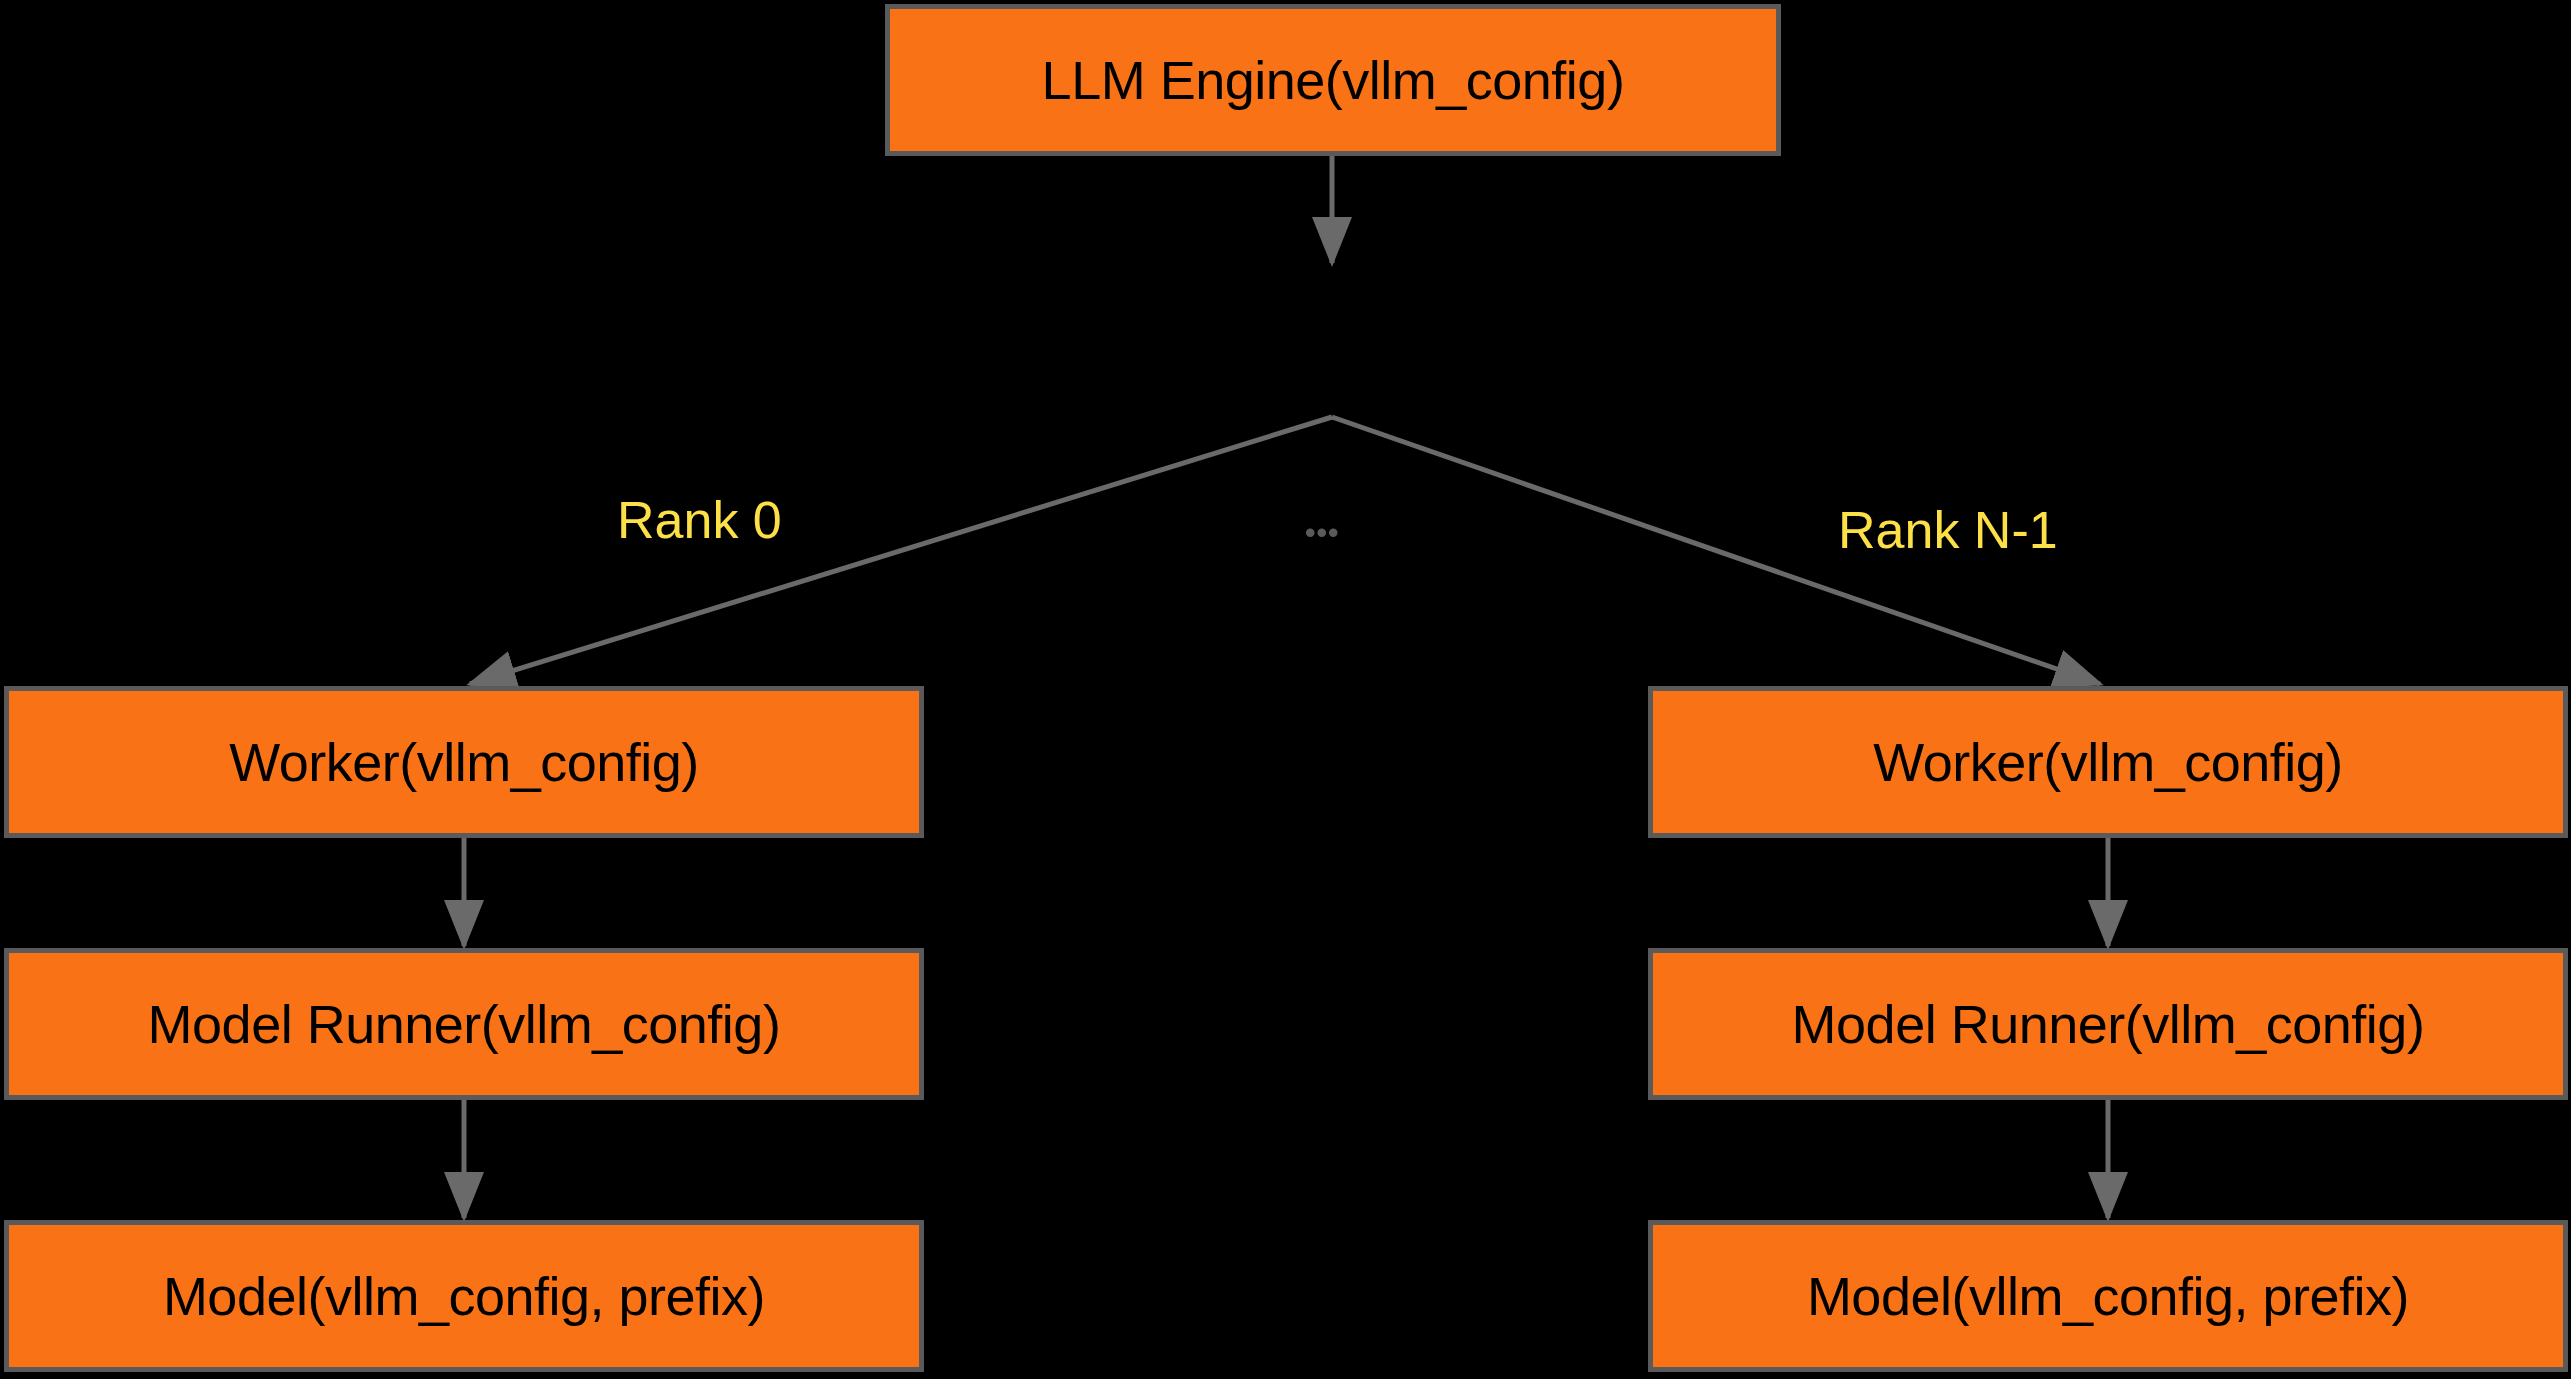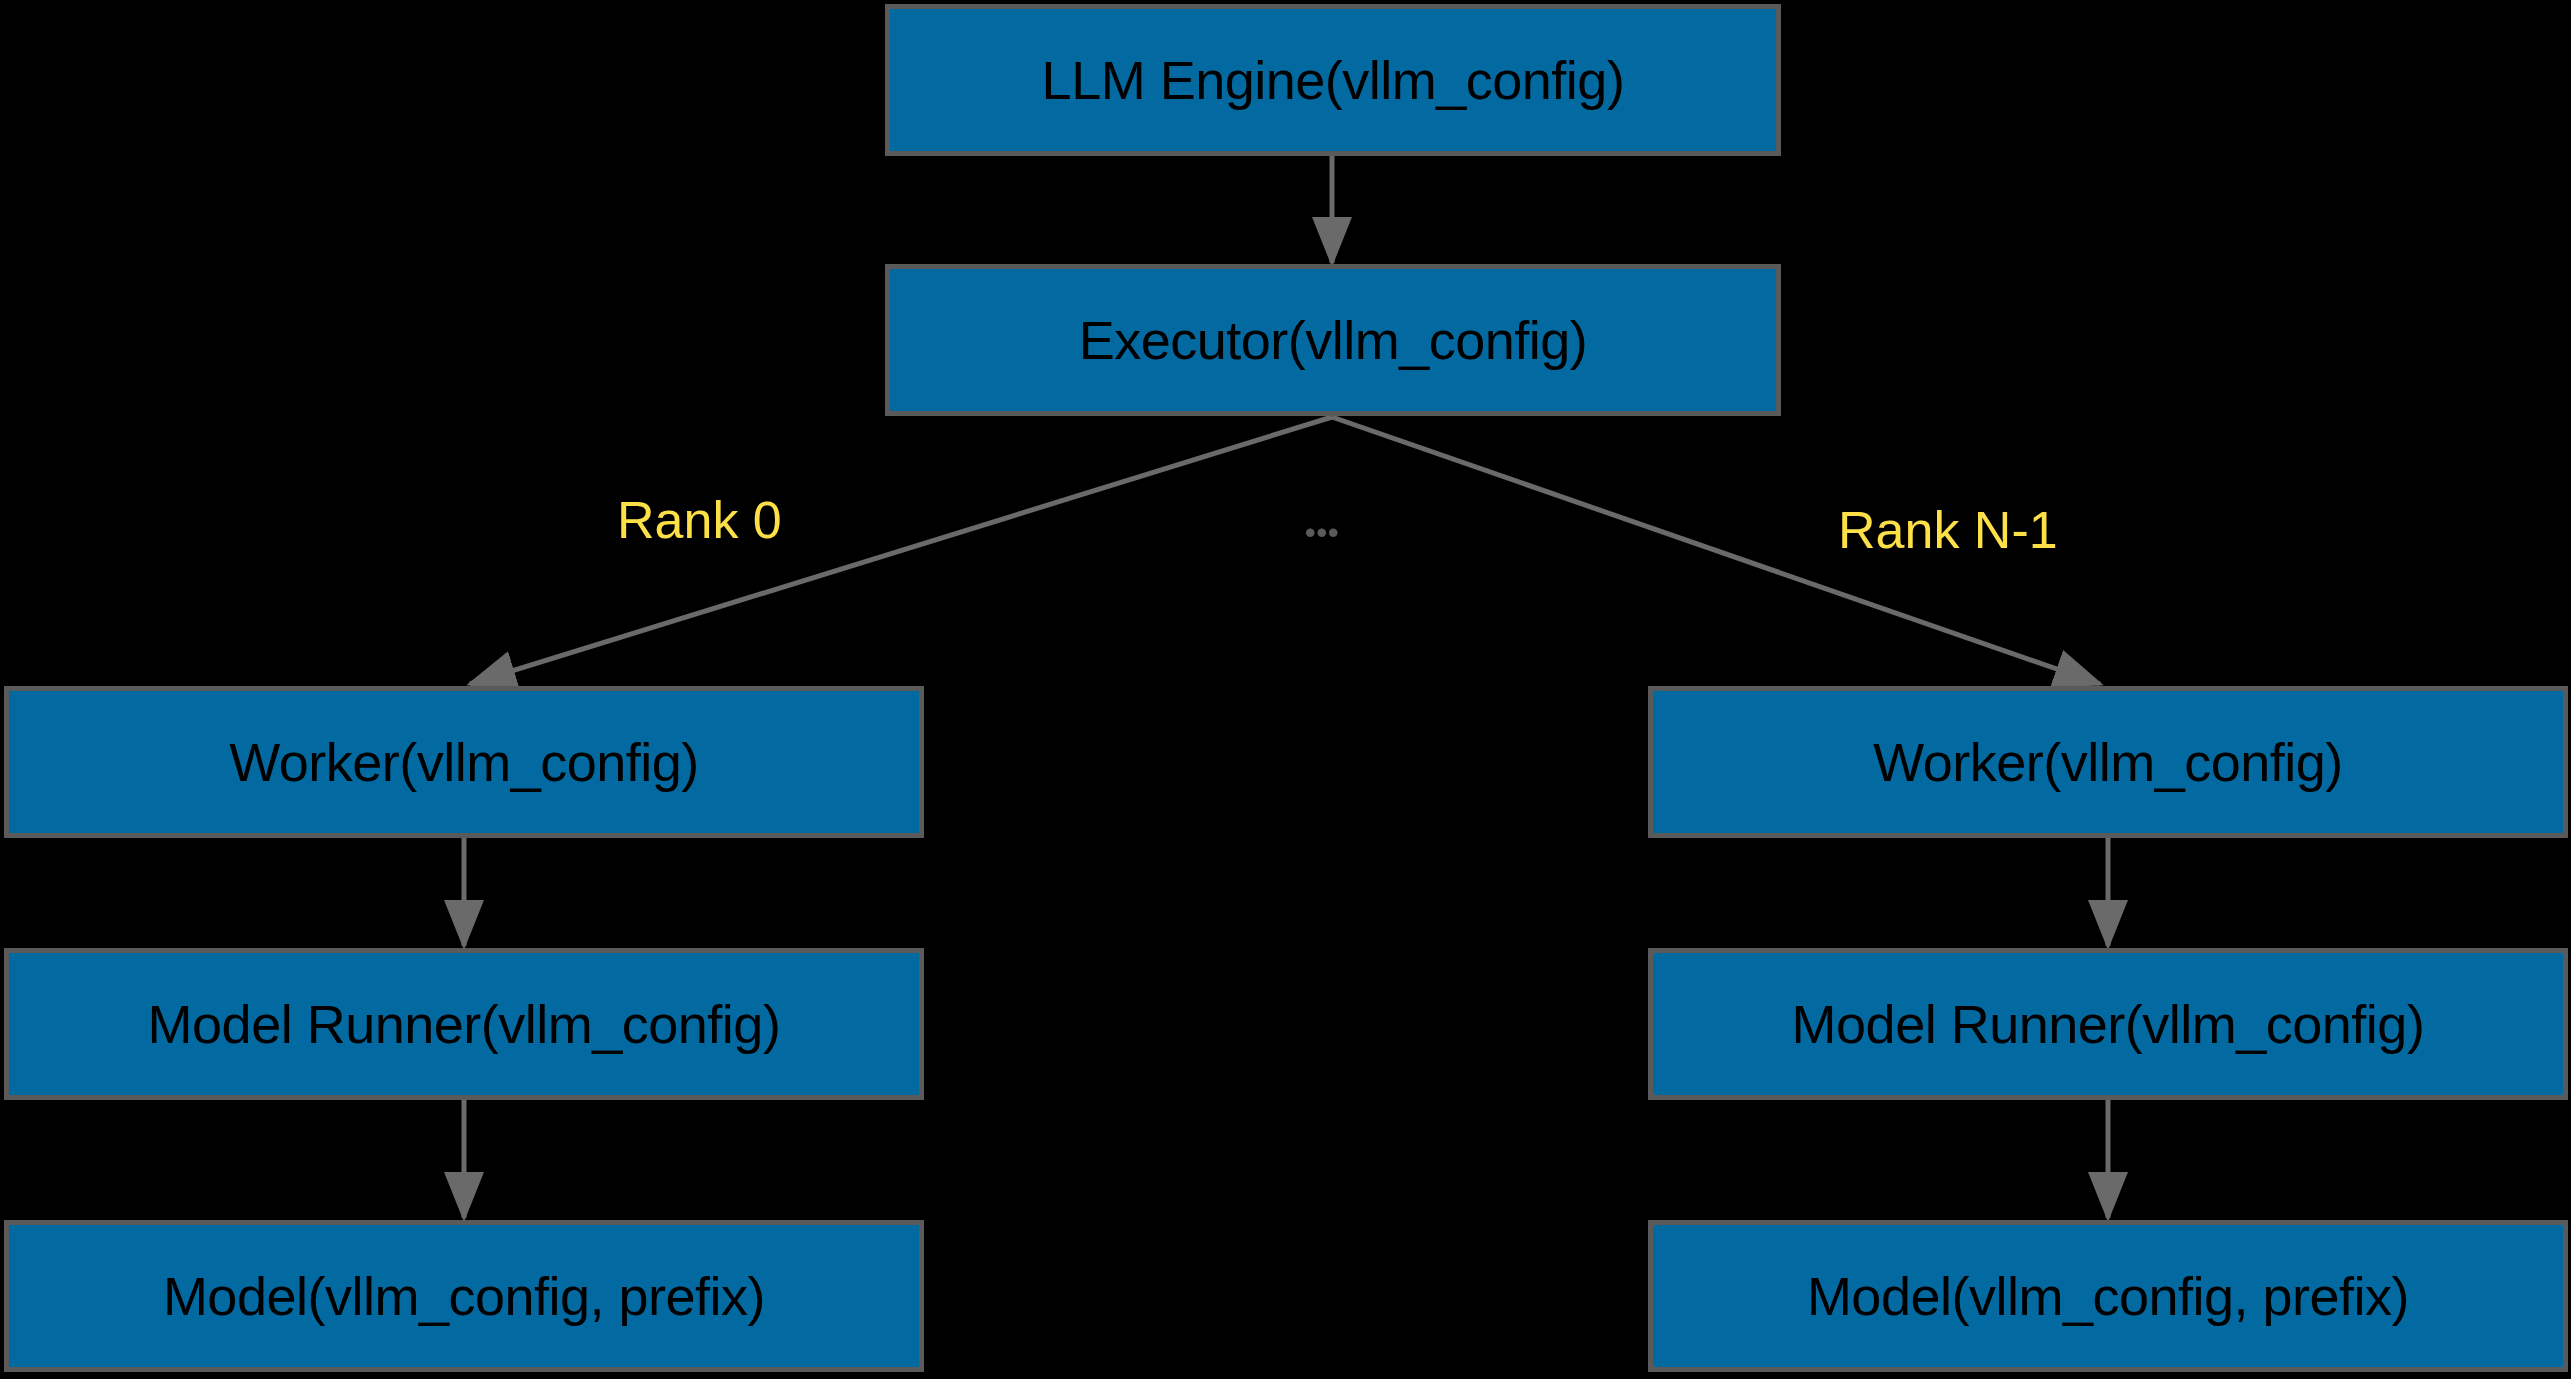--- a/index.html
+++ b/index.html
@@ -19,21 +19,21 @@
     position: absolute;
     left: 0;
     top: 0;
     width: 2571px;
     height: 1379px;
     pointer-events: none;
   }
   .node-box {
     position: absolute;
     box-sizing: border-box;
-    background: #0369a1;
+    background: #f97316;
     border: 5px solid #5a5a5a;
     display: flex;
     align-items: center;
     justify-content: center;
     overflow: hidden;
   }
   .node-label {
     color: #000000;
     font-family: "Liberation Sans", sans-serif;
     font-size: 54px;
@@ -98,23 +98,20 @@
     </g>
     <g>
       <line x1="2108" y1="1100" x2="2108" y2="1218" stroke="#6a6a6a" stroke-width="5" marker-end="url(#arrowhead)"></line>
     </g>
   </svg>
 
   <div class="node-box" style="left:885px; top:4px; width:896px; height:152px;">
     <span class="node-label">LLM Engine(vllm_config)</span>
   </div>
 
-  <div class="node-box" style="left:885px; top:264px; width:896px; height:152px;">
-    <span class="node-label">Executor(vllm_config)</span>
-  </div>
 
   <div class="node-box" style="left:4px; top:686px; width:920px; height:152px;">
     <span class="node-label">Worker(vllm_config)</span>
   </div>
 
   <div class="node-box" style="left:4px; top:948px; width:920px; height:152px;">
     <span class="node-label">Model Runner(vllm_config)</span>
   </div>
 
   <div class="node-box" style="left:4px; top:1220px; width:920px; height:152px;">

